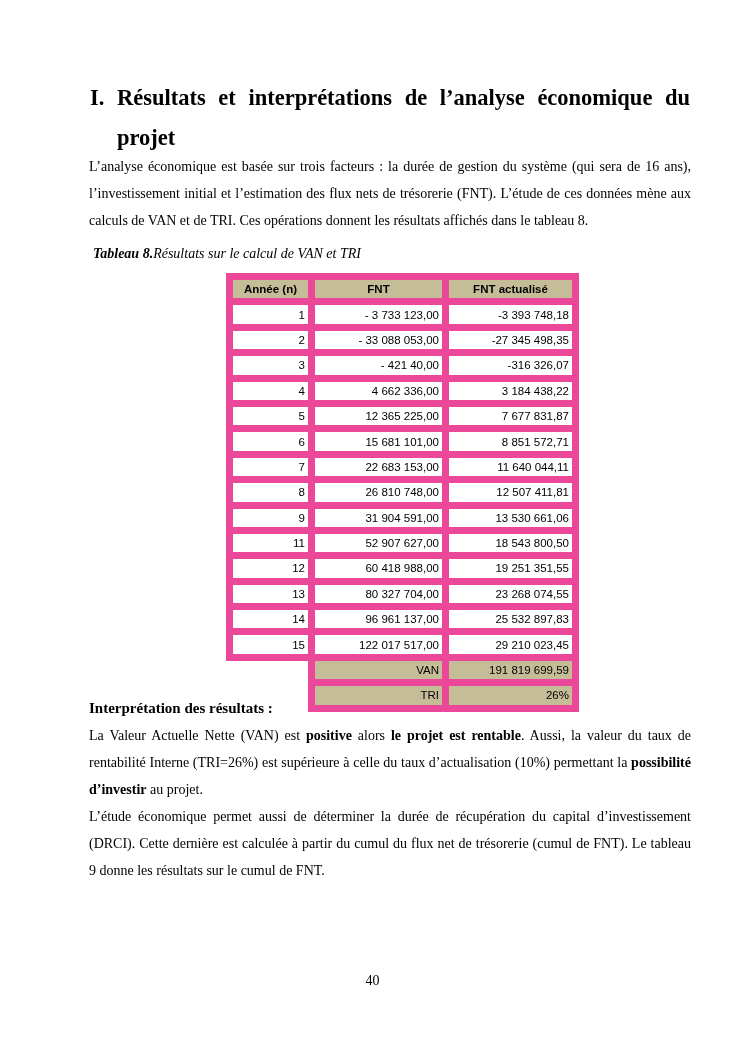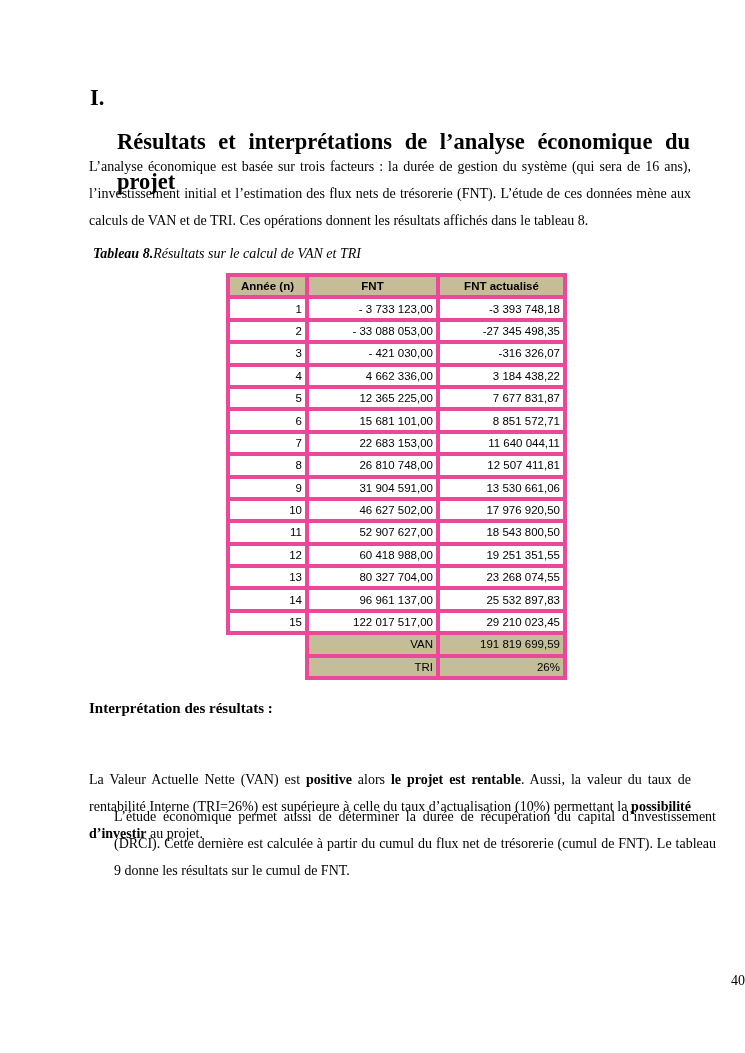--- a/index.html
+++ b/index.html
@@ -2,43 +2,43 @@
 <html><head>
 <meta charset="utf-8">
 <style>
   html, body { margin: 0; padding: 0; background: #ffffff; }
   body { width: 745px; height: 1053px; position: relative; overflow: hidden;
          font-family: "Liberation Serif", serif; color: #000; }
   .heading { position: absolute; left: 90px; top: 78px; width: 600px;
              font-family: "Liberation Serif", serif; font-weight: bold; font-size: 22.5px;
              line-height: 40px; }
   .heading .num { position: absolute; left: 0; top: 0; }
-  .heading .txt { display: block; padding-left: 27px; text-align: justify; text-align-last: left; margin-top: 44px; }
+  .heading .txt { display: block; padding-left: 27px; text-align: justify; text-align-last: left; }
   .heading .line1 { display: block; text-align: justify; text-align-last: justify; }
   .para { position: absolute; left: 89px; width: 602px; font-size: 14px; line-height: 27px;
           text-align: justify; }
   .p1 { top: 153px; }
   .caption { position: absolute; left: 93px; top: 246px; font-size: 14px; font-style: italic; text-align: center; }
   .caption b { font-weight: bold; }
   table.results { position: absolute; left: 226px; top: 273px; border-collapse: collapse;
                   font-family: "Liberation Sans", sans-serif; font-size: 11.5px; }
-  table.results td, table.results th { border: 4px solid #ec4899; height: 18.4px; padding: 0 3px;
+  table.results td, table.results th { border: 7px solid #ec4899; height: 18.4px; padding: 0 3px;
                   text-align: right; white-space: nowrap; font-weight: normal; line-height: 14px; }
   table.results th { background: #c4bd97; font-weight: bold; text-align: center; }
   .c0 { width: 69px; }
   .c1 { width: 121px; }
   .c2 { width: 117px; margin-top: 29px; }
   td.blank { border: none !important; background: transparent; }
   td.sum-label { background: #c4bd97; font-weight: bold; }
   td.sum-val { background: #c4bd97; }
   td.tall { height: 36px; }
   .interp-title { position: absolute; left: 89px; top: 700px; font-size: 15px; font-weight: bold; }
-  .p2 { top: 722px; margin-top: 44px; }
-  .p3 { top: 803px; margin-left: 25px; }
-  .page-num { position: absolute; left: 0; width: 745px; top: 973px; text-align: right; font-size: 14px; }
+  .p2 { top: 722px; }
+  .p3 { top: 803px; }
+  .page-num { position: absolute; left: 0; width: 745px; top: 973px; text-align: center; font-size: 14px; }
 </style>
 </head>
 <body>
 
 <div class="heading">
   <span class="num">I.</span>
   <span class="txt">
     <span class="line1">Résultats et interprétations de l’analyse économique du</span>
     <span>projet</span>
   </span>
@@ -64,21 +64,21 @@
         <td>- 3 733 123,00</td>
         <td>-3 393 748,18</td>
       </tr>
       <tr>
         <td>2</td>
         <td>- 33 088 053,00</td>
         <td>-27 345 498,35</td>
       </tr>
       <tr>
         <td>3</td>
-        <td>- 421 030,00</td>
+        <td>- 421 40,00</td>
         <td>-316 326,07</td>
       </tr>
       <tr>
         <td>4</td>
         <td>4 662 336,00</td>
         <td>3 184 438,22</td>
       </tr>
       <tr>
         <td>5</td>
         <td>12 365 225,00</td>
@@ -96,25 +96,20 @@
       </tr>
       <tr>
         <td>8</td>
         <td>26 810 748,00</td>
         <td>12 507 411,81</td>
       </tr>
       <tr>
         <td>9</td>
         <td>31 904 591,00</td>
         <td>13 530 661,06</td>
-      </tr>
-      <tr>
-        <td>10</td>
-        <td>46 627 502,00</td>
-        <td>17 976 920,50</td>
       </tr>
       <tr>
         <td>11</td>
         <td>52 907 627,00</td>
         <td>18 543 800,50</td>
       </tr>
       <tr>
         <td>12</td>
         <td>60 418 988,00</td>
         <td>19 251 351,55</td>

